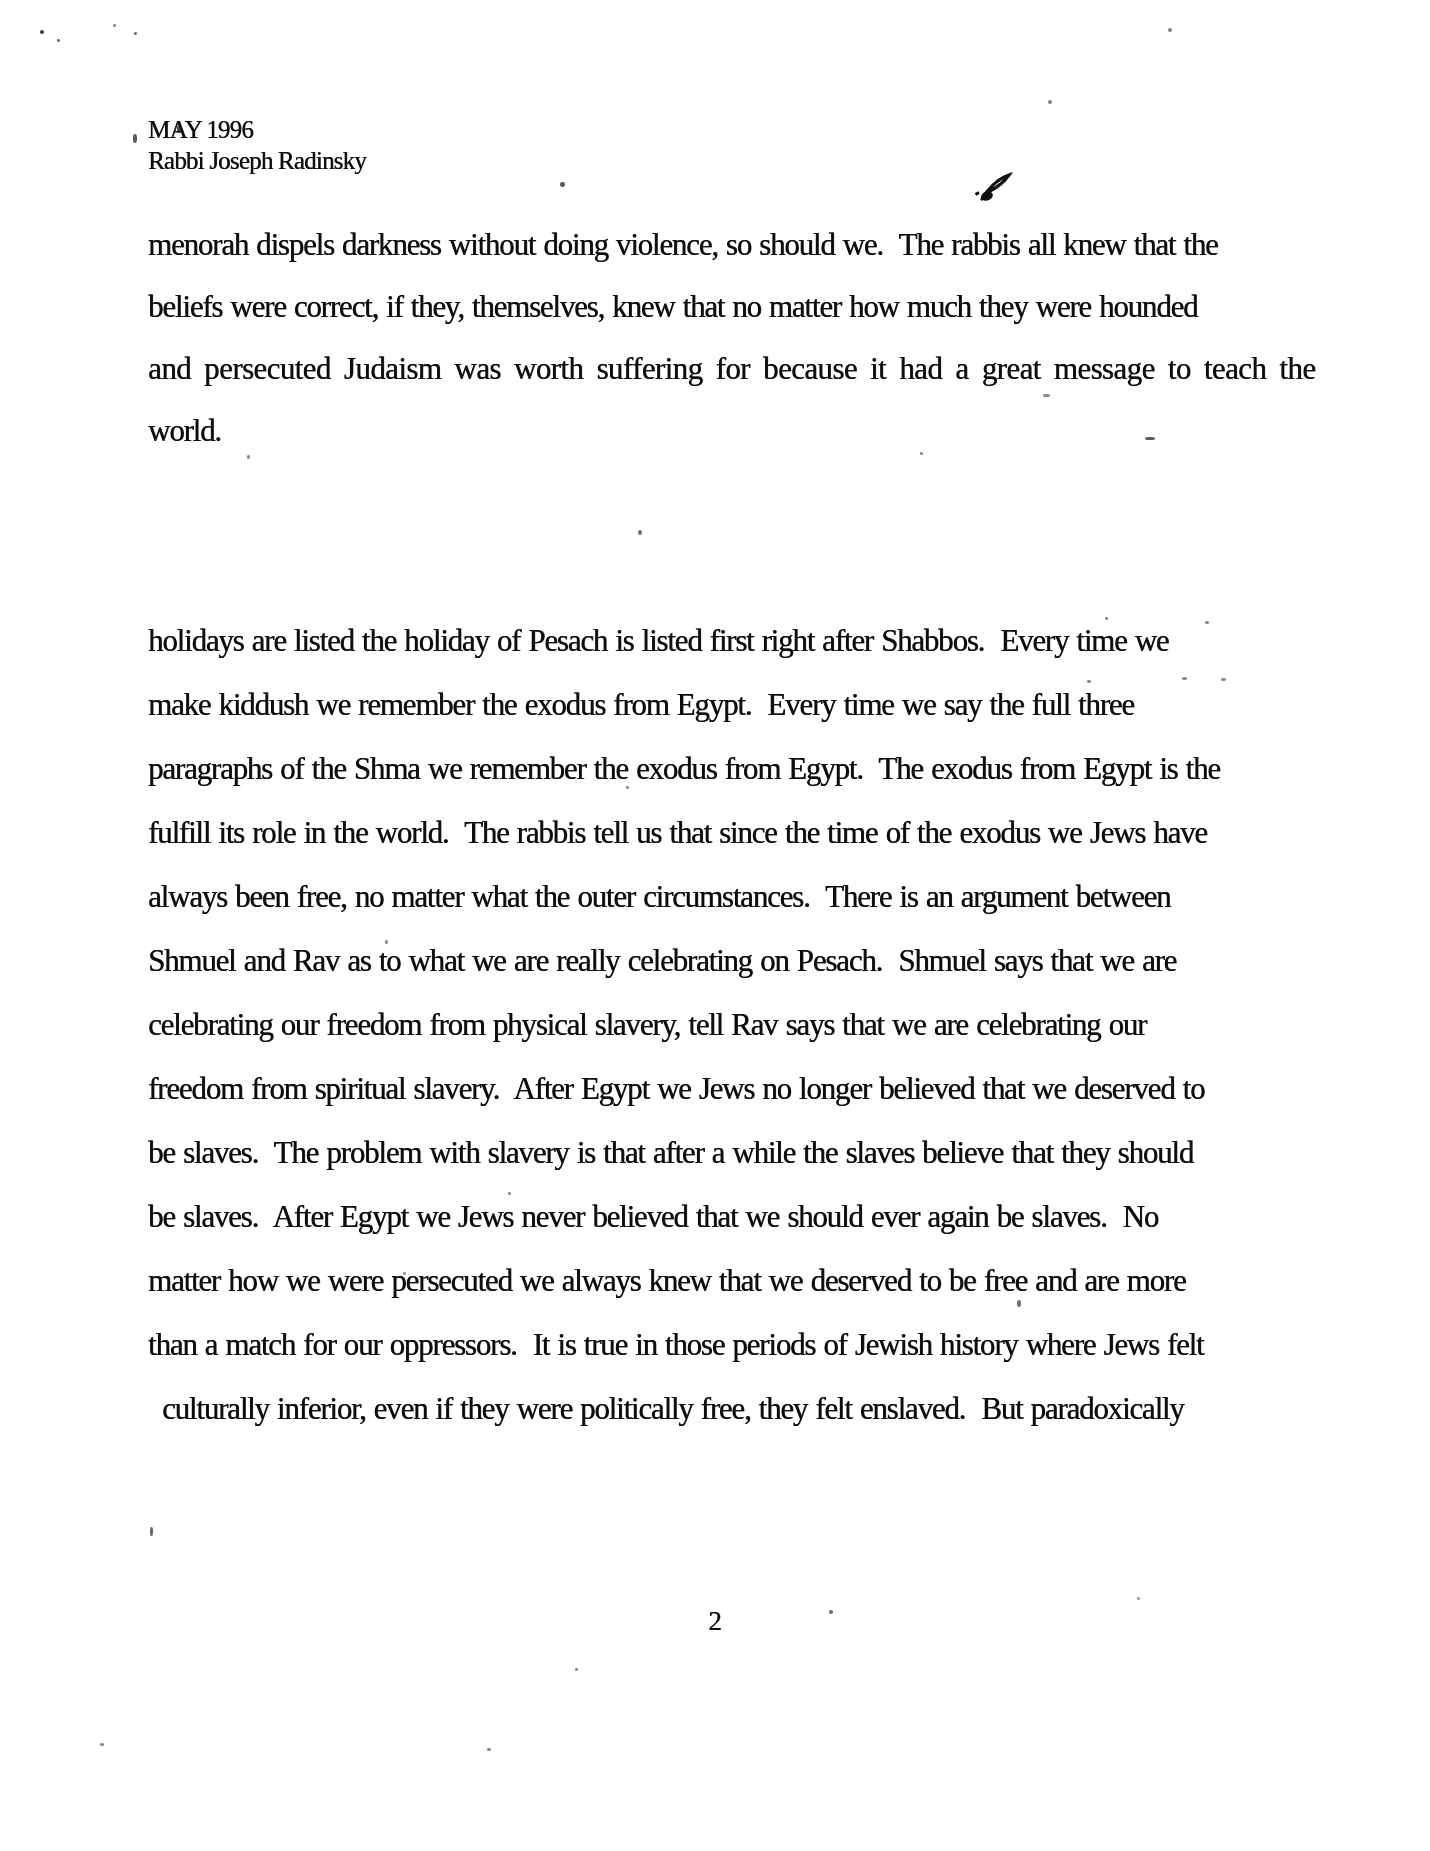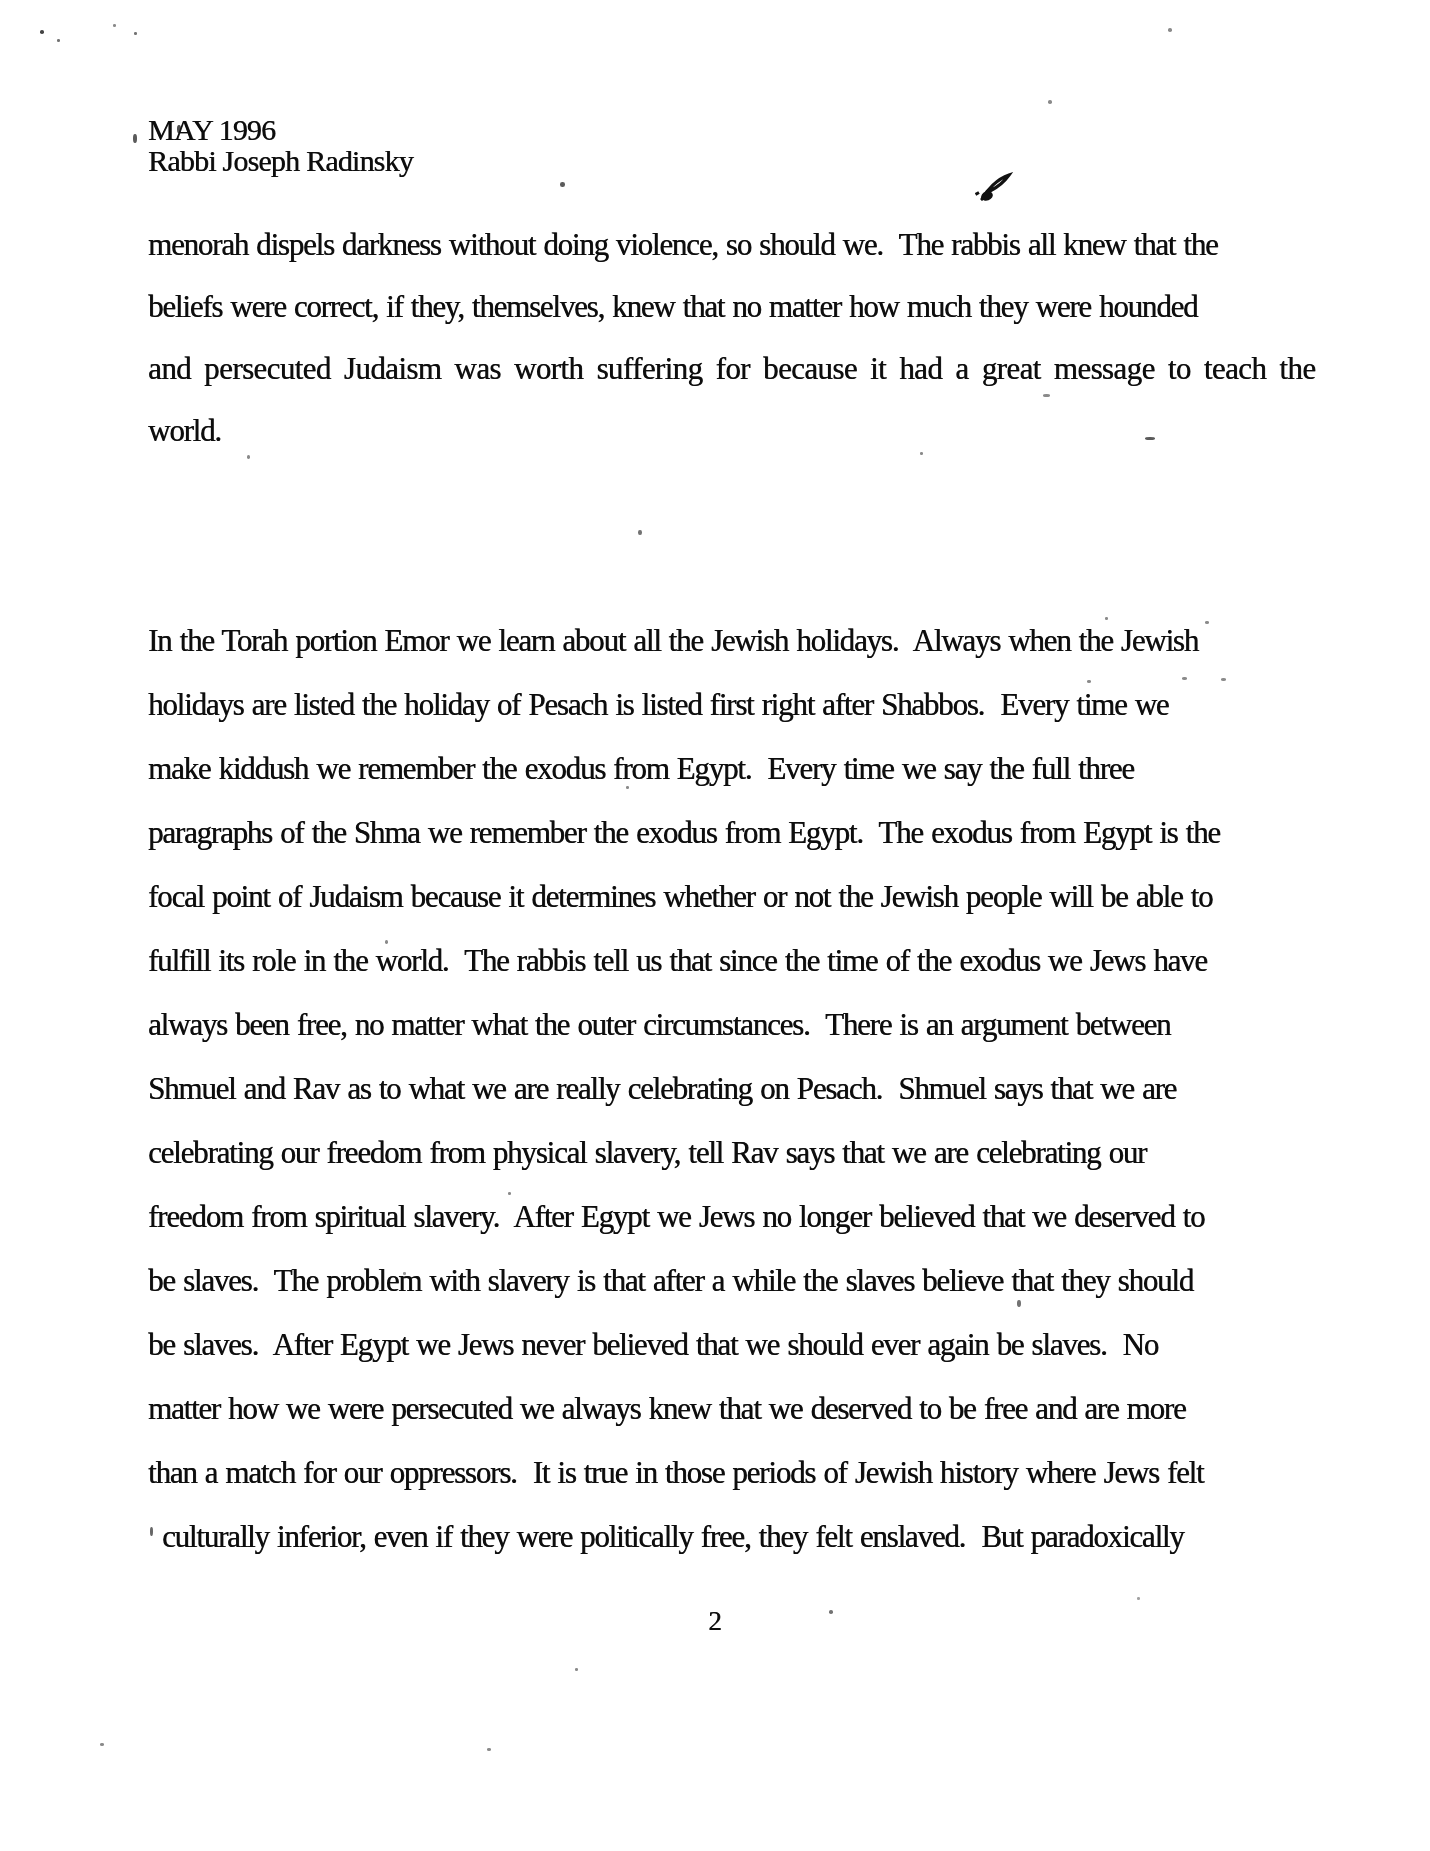--- a/index.html
+++ b/index.html
@@ -8,21 +8,21 @@
     background:#ffffff;
     position:relative;
     overflow:hidden;
     font-family:"Liberation Serif", serif;
     color:#0d0d0d;
   }
   .page{position:absolute;inset:0;}
   
   .doc-header{
     position:absolute;left:148px;top:114px;
-    font-size:30px;line-height:31px;
+    font-size:25px;line-height:31px;
     letter-spacing:-0.8px;
     text-shadow:0.5px 0 0 rgba(0,0,0,0.8);
   }
   
   .para{position:absolute;left:148px;}
   #para1{top:228px;}
   #para2{top:624px;}
   .line{
     height:62px;
     line-height:34px;
@@ -62,25 +62,23 @@
   </svg>
 
   <section id="para1" class="para">
       <div class="line">menorah dispels darkness without doing violence, so should we.  The rabbis all knew that the</div>
       <div class="line">beliefs were correct, if they, themselves, knew that no matter how much they were hounded</div>
       <div class="line">and persecuted Judaism was worth suffering for because it had a great message to teach the</div>
       <div class="line">world.</div>
     </section>
 
   <section id="para2" class="para para-2">
-      <div class="line">In the Torah portion Emor we learn about all the Jewish holidays.  Always when the Jewish</div>
       <div class="line">holidays are listed the holiday of Pesach is listed first right after Shabbos.  Every time we</div>
       <div class="line">make kiddush we remember the exodus from Egypt.  Every time we say the full three</div>
       <div class="line">paragraphs of the Shma we remember the exodus from Egypt.  The exodus from Egypt is the</div>
-      <div class="line">focal point of Judaism because it determines whether or not the Jewish people will be able to</div>
       <div class="line">fulfill its role in the world.  The rabbis tell us that since the time of the exodus we Jews have</div>
       <div class="line">always been free, no matter what the outer circumstances.  There is an argument between</div>
       <div class="line">Shmuel and Rav as to what we are really celebrating on Pesach.  Shmuel says that we are</div>
       <div class="line">celebrating our freedom from physical slavery, tell Rav says that we are celebrating our</div>
       <div class="line">freedom from spiritual slavery.  After Egypt we Jews no longer believed that we deserved to</div>
       <div class="line">be slaves.  The problem with slavery is that after a while the slaves believe that they should</div>
       <div class="line">be slaves.  After Egypt we Jews never believed that we should ever again be slaves.  No</div>
       <div class="line">matter how we were persecuted we always knew that we deserved to be free and are more</div>
       <div class="line">than a match for our oppressors.  It is true in those periods of Jewish history where Jews felt</div>
       <div class="line">culturally inferior, even if they were politically free, they felt enslaved.  But paradoxically</div>

